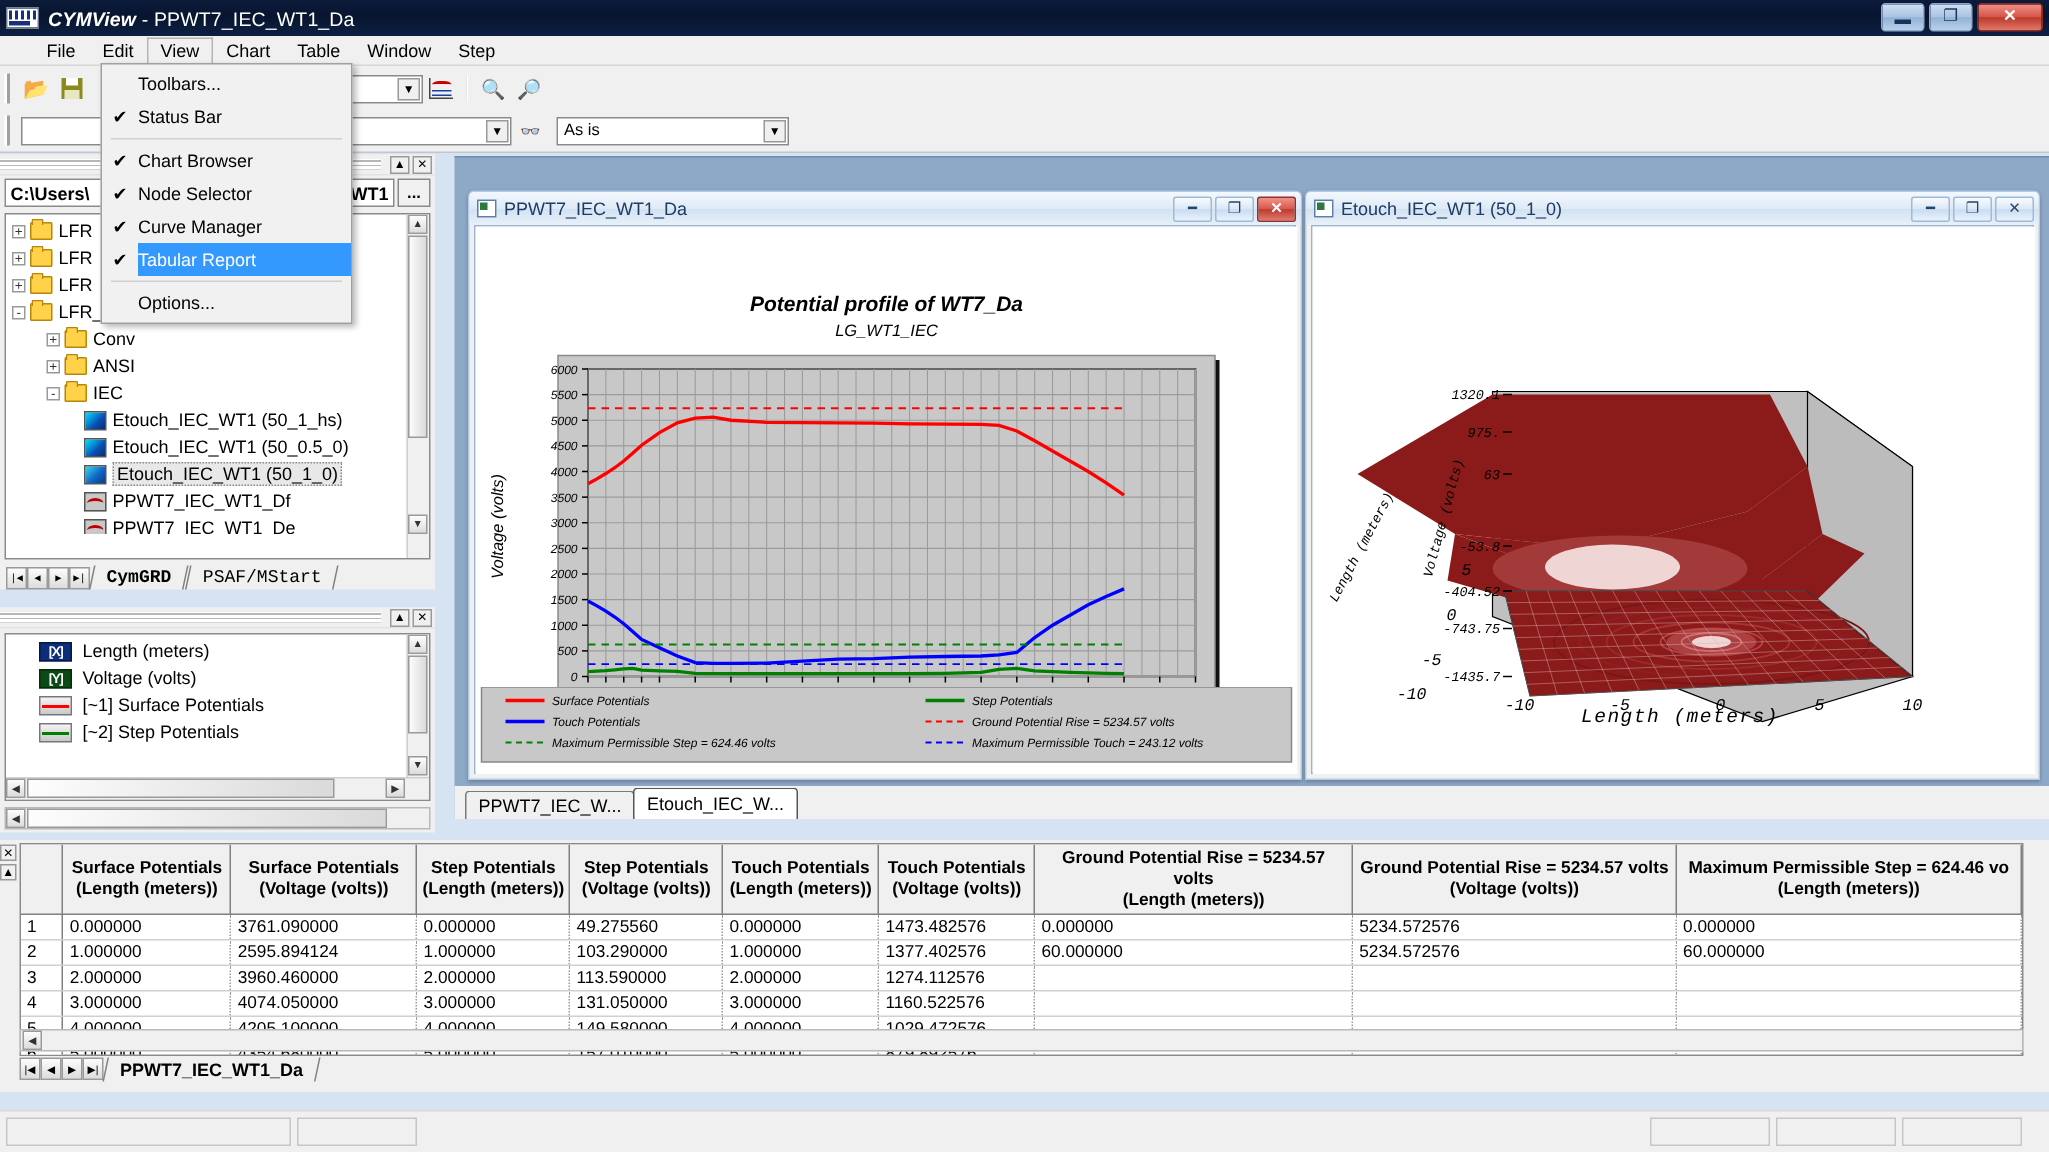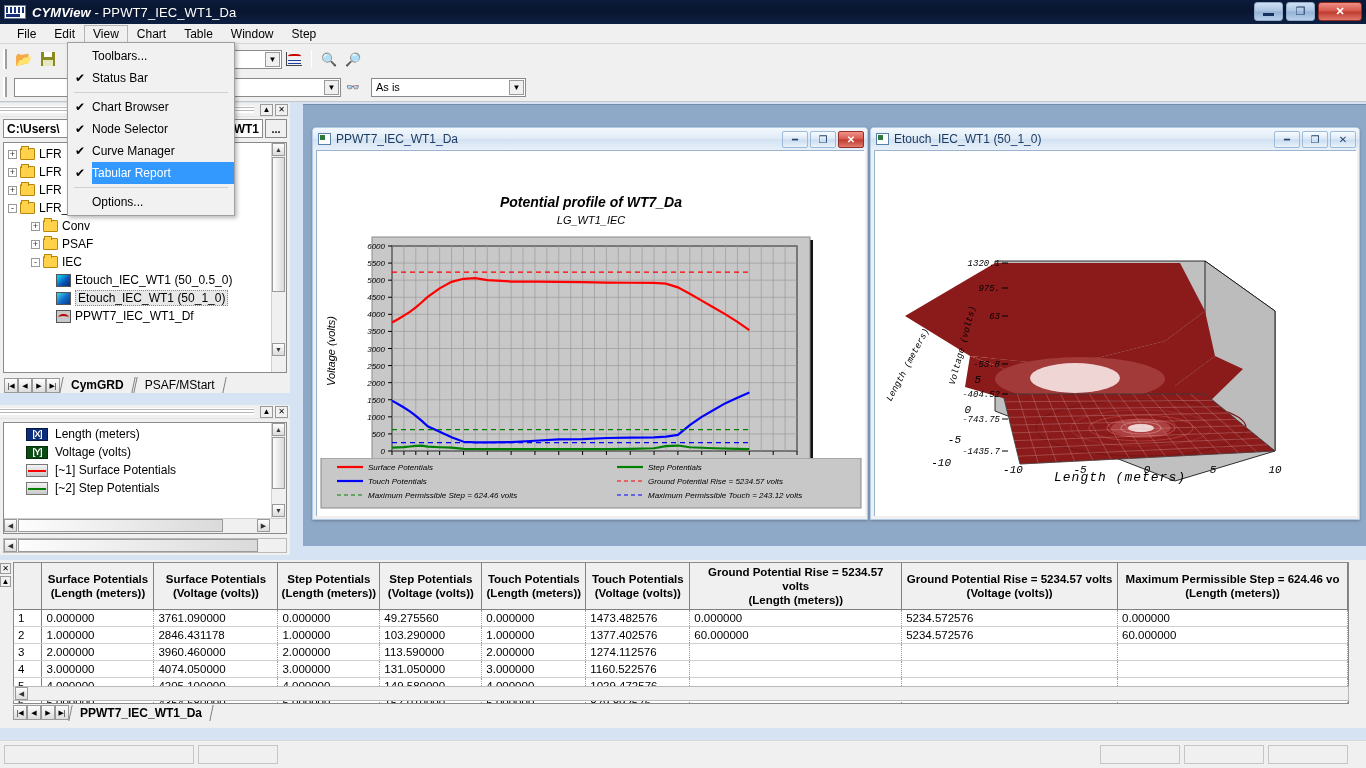--- a/index.html
+++ b/index.html
@@ -46,21 +46,21 @@
     width: 44px;
     background: linear-gradient(to bottom,#ef8f86 0%, #d6564a 48%, #bb3a2d 52%, #e0776a 100%);
     border-color: #8e2a20; color: #fff; font-weight: bold;
   }
   .tb-min-glyph { display:block; width: 11px; height: 3px; background: #17325c; margin-top:5px;}
 
   
   .menubar {
     position: absolute; left: 0; top: 24px; width: 1366px; height: 20px;
     background: #f0f0f0; border-bottom: 1px solid #d7d7d7;
-    display: flex; align-items: center; padding-left: 8px;
+    display: flex; align-items: center; padding-left: 22px;
   }
   .menu-item { padding: 2px 9px; font-size: 12px; color: #000; cursor: default; }
   .menu-item.open {
     background: #f0f0f0;
     border: 1px solid #b5b5b5; border-bottom-color: #f0f0f0;
     padding: 1px 8px;
   }
 
   
   .toolbar-area {
@@ -150,21 +150,21 @@
     border-top: 2px solid #b00; border-radius: 50% 50% 0 0; }
   .tlabel { color: #000; }
   .tnode.sel .tlabel { background: #e8e8e8; border: 1px dotted #888; padding: 0 2px; }
 
   .sb-v { position: absolute; right: 0; top: 0; width: 15px; bottom: 0; background: #f0f0f0; border-left: 1px solid #cfcfcf; }
   .sb-h { position: absolute; left: 0; bottom: 0; height: 15px; right: 0; background: #f0f0f0; border-top: 1px solid #cfcfcf; }
   .sb-btn { width: 13px; height: 13px; border: 1px solid #9a9a9a; background: linear-gradient(to bottom,#fdfdfd,#dcdcdc);
     display: flex; align-items: center; justify-content: center; font-size: 7px; color: #333; }
   .sb-thumb { background: linear-gradient(to right,#fdfdfd,#dadada); border: 1px solid #9a9a9a; }
 
-  .tabstrip { display: flex; align-items: flex-end; height: 18px; font-size: 12px; }
+  .tabstrip { display: flex; align-items: flex-end; height: 18px; font-size: 12px; font-family: Liberation Mono, monospace; }
   .navbtns { display: flex; align-items: center; gap: 0; }
   .navbtn { width: 14px; height: 15px; border: 1px solid #9a9a9a; background: linear-gradient(to bottom,#fdfdfd,#dcdcdc);
     display: flex; align-items: center; justify-content: center; font-size: 7px; }
   .sheet-tab { position: relative; padding: 1px 10px 1px 12px; margin-left: -1px; }
   .sheet-tab.active { font-weight: bold; }
   .sheet-tab::before { content:""; position:absolute; left:2px; top:0; bottom:0; width:8px;
     border-left: 1px solid #808080; transform: skewX(-12deg); }
   .sheet-tab::after { content:""; position:absolute; right:0px; top:0; bottom:0; width:8px;
     border-right: 1px solid #808080; transform: skewX(-12deg); }
 
@@ -351,38 +351,46 @@
           <span class="tlabel">LFR_WT7</span>
         </div>
         <div class="tnode" style="padding-left:27px">
           <span class="tbox">+</span>
           <span class="tfolder"></span>
           <span class="tlabel">Conv</span>
         </div>
         <div class="tnode" style="padding-left:27px">
           <span class="tbox">+</span>
           <span class="tfolder"></span>
-          <span class="tlabel">PSAF</span>
+          <span class="tlabel">ANSI</span>
         </div>
         <div class="tnode" style="padding-left:27px">
           <span class="tbox">-</span>
           <span class="tfolder"></span>
           <span class="tlabel">IEC</span>
         </div>
         <div class="tnode" style="padding-left:52px">
           <span class="ticon surf"></span>
+          <span class="tlabel">Etouch_IEC_WT1 (50_1_hs)</span>
+        </div>
+        <div class="tnode" style="padding-left:52px">
+          <span class="ticon surf"></span>
           <span class="tlabel">Etouch_IEC_WT1 (50_0.5_0)</span>
         </div>
         <div class="tnode sel" style="padding-left:52px">
           <span class="ticon surf2"></span>
           <span class="tlabel">Etouch_IEC_WT1 (50_1_0)</span>
         </div>
         <div class="tnode" style="padding-left:52px">
           <span class="ticon curve"></span>
           <span class="tlabel">PPWT7_IEC_WT1_Df</span>
+        </div>
+        <div class="tnode" style="padding-left:52px">
+          <span class="ticon curve"></span>
+          <span class="tlabel">PPWT7_IEC_WT1_De</span>
         </div>
 
       </div>
 
       <div class="sb-v">
         <div class="sb-btn">▲</div>
         <div class="sb-thumb" style="position:absolute;left:0;top:14px;width:13px;height:135px;"></div>
         <div class="sb-btn" style="position:absolute;left:0;bottom:16px;">▼</div>
       </div>
     </div>
@@ -712,20 +720,24 @@
             </g>
 
           <text id="sv3-xlabel" x="245" y="330" text-anchor="middle" style="font-size:13px;font-family:'Liberation Mono',monospace;letter-spacing:1px;">Length (meters)</text>
           <text id="sv3-ylabel" x="35" y="215" text-anchor="middle" transform="rotate(-62 35 215)" style="font-size:9px;font-family:'Liberation Mono',monospace;">Length (meters)</text>
           <text id="sv3-zlabel" x="90" y="195" text-anchor="middle" transform="rotate(-75 90 195)" style="font-size:9px;font-family:'Liberation Mono',monospace;">Voltage (volts)</text>
         </svg>
       </div>
     </div>
   </div>
 
+  <div class="mdi-tabs">
+    <div class="mditab">PPWT7_IEC_W...</div>
+    <div class="mditab active">Etouch_IEC_W...</div>
+  </div>
 
   <div class="tablewrap">
     <div class="tbl-closecol">
       <div class="xbtn" style="margin-top:3px">✕</div>
       <div class="xbtn" style="margin-top:2px">▲</div>
     </div>
 
     <div class="grid">
       <table class="rt" id="report-table">
           <colgroup>
@@ -790,21 +802,21 @@
               <td>49.275560</td>
               <td>0.000000</td>
               <td>1473.482576</td>
               <td>0.000000</td>
               <td>5234.572576</td>
               <td>0.000000</td>
             </tr>
             <tr>
               <td class="rownum">2</td>
               <td>1.000000</td>
-              <td>2846.431178</td>
+              <td>2595.894124</td>
               <td>1.000000</td>
               <td>103.290000</td>
               <td>1.000000</td>
               <td>1377.402576</td>
               <td>60.000000</td>
               <td>5234.572576</td>
               <td>60.000000</td>
             </tr>
             <tr>
               <td class="rownum">3</td>

